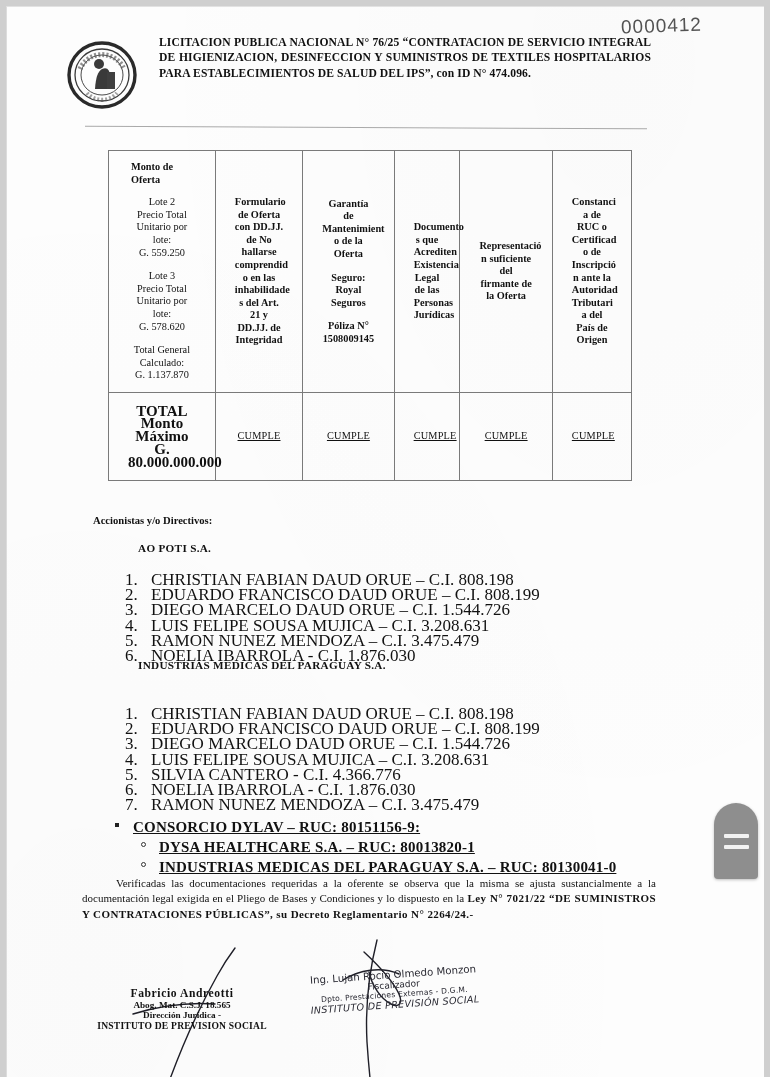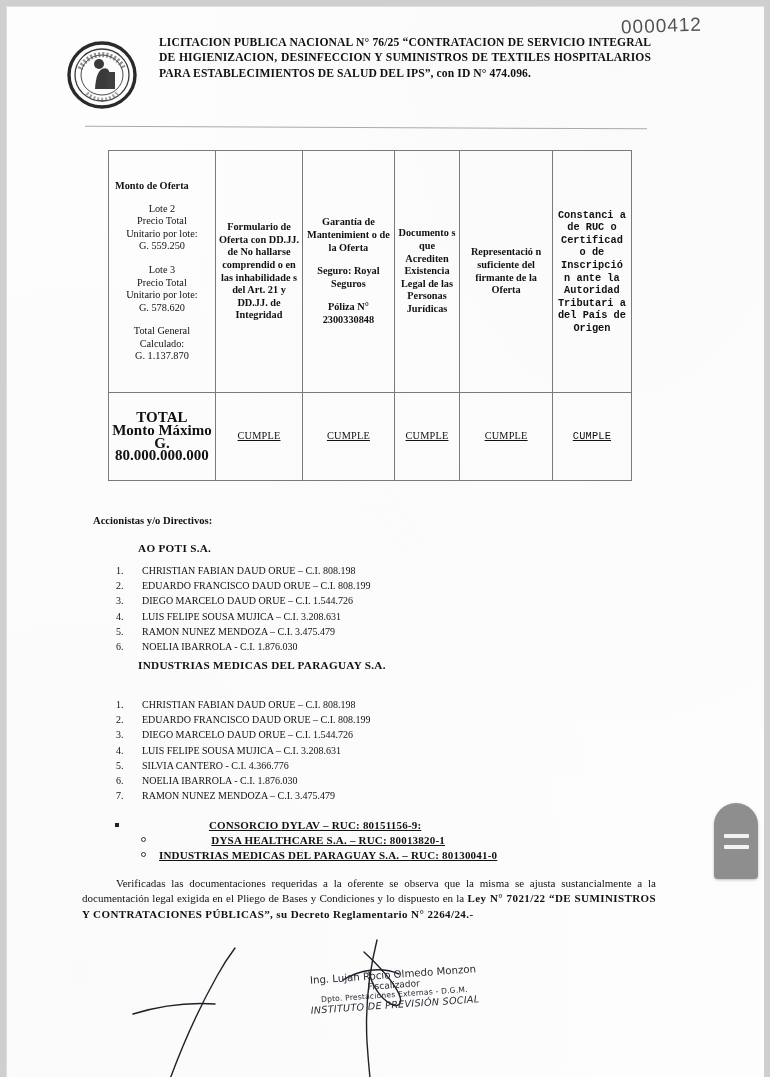--- a/index.html
+++ b/index.html
@@ -74,33 +74,33 @@
   #eval-table {
     position: absolute;
     left: 101px; top: 143px;
     width: 524px;
     border-collapse: collapse;
     table-layout: fixed;
   }
   #eval-table td {
     border: 1px solid #7a7a7a;
     vertical-align: middle;
-    padding: 4px 3px;
+    padding: 4px 19px;
     font-size: 10.3px;
     line-height: 12.6px;
     color: #111;
   }
   #eval-table tr.head-row td { height: 242px; }
   #eval-table tr.total-row td { height: 88px; }
   .c-monto   { width: 104px; }
   .c-form    { width: 85px; }
   .c-gar     { width: 89px; }
   .c-doc     { width: 64px; }
   .c-rep     { width: 90px; }
-  .c-ruc     { width: 77px; font-family: Liberation Mono, monospace; }
+  .c-ruc     { width: 77px; }
 
   .cell-center { text-align: center; }
   .bold { font-weight: bold; }
   .blk { display: block; }
   .gap { display: block; height: 11px; }
 
   .monto-title {
     display: block;
     font-weight: bold;
     text-align: left;
@@ -133,46 +133,45 @@
     position: absolute;
     left: 131px;
     font-weight: bold;
     font-size: 11.2px;
     color: #111;
     letter-spacing: .3px;
   }
   .person-list {
     position: absolute;
     left: 104px;
-    margin: 5px;
+    margin: 14px;
     padding: 0;
     list-style: none;
-    font-size: 10px;
+    font-size: 17px;
     line-height: 15.2px;
     color: #111;
   }
   .person-list li { white-space: nowrap; }
   .person-list li .num {
     display: inline-block;
     width: 26px;
     text-align: left;
   }
 
   #co1-name { top: 535px; }
   #co1-list { top: 551px; }
   #co2-name { top: 652px; }
   #co2-list { top: 685px; }
 
   
   #consorcio {
     position: absolute;
     left: 104px; top: 812px;
-    font-size: 11px;
-    color: #111;
-    text-align: center;
+    font-size: 15px;
+    color: #111;
   }
   #consorcio .lvl1 {
     position: relative;
     padding-left: 22px;
     font-weight: bold;
     letter-spacing: .2px;
     margin-bottom: 3px;
   }
   #consorcio .lvl1 .bullet {
     position: absolute; left: 4px; top: 4px;
@@ -313,21 +312,21 @@
           </div>
         </td>
 
         <td class="c-form cell-center bold">Formulario de Oferta con DD.JJ. de No hallarse comprendid o en las inhabilidade s del Art. 21 y DD.JJ. de Integridad</td>
 
         <td class="c-gar cell-center bold">
           <span class="blk">Garantía de Mantenimient o de la Oferta</span>
           <span class="gap"></span>
           <span class="blk">Seguro: Royal Seguros</span>
           <span class="gap"></span>
-          <span class="blk">Póliza N° 2300330848</span>
+          <span class="blk">Póliza N° 1508009145</span>
         </td>
 
         <td class="c-doc cell-center bold">Documento s que Acrediten Existencia Legal de las Personas Jurídicas</td>
         <td class="c-rep cell-center bold">Representació n suficiente del firmante de la Oferta</td>
         <td class="c-ruc cell-center bold">Constanci a de RUC o Certificad o de Inscripció n ante la Autoridad Tributari a del País de Origen</td>
       </tr>
 
       <tr class="total-row">
         <td class="c-monto">
           <div class="total-label">
@@ -391,20 +390,26 @@
   <svg id="sig-svg" viewBox="0 0 470 150">
     <g fill="none" stroke="#1f1f28" stroke-width="1.4" stroke-linecap="round">
       <path d="M123 147 C136 112, 152 76, 170 44 C176 33, 182 24, 188 16"></path>
       <path d="M86 82 C112 74, 140 70, 168 72"></path>
       <path d="M330 8 C322 40, 318 72, 320 110 C321 125, 322 136, 323 146"></path>
       <path d="M317 20 C331 33, 345 47, 352 62 C356 71, 352 76, 344 72 C334 67, 325 54, 322 40"></path>
       <path d="M296 48 C312 38, 334 34, 352 42"></path>
     </g>
   </svg>
 
+  <div id="sig-left">
+    <div class="name">Fabricio Andreotti</div>
+    <div class="line2">Abog. Mat. C.S.J. 18.565</div>
+    <div class="line3">Dirección Jurídica -</div>
+    <div class="line4">INSTITUTO DE PREVISION SOCIAL</div>
+  </div>
 
   <div id="sig-right">
     <div class="r1">Ing. Lujan Rocio Olmedo Monzon</div>
     <div class="r2">Fiscalizador</div>
     <div class="r3">Dpto. Prestaciones Externas - D.G.M.</div>
     <div class="r4">INSTITUTO DE PREVISIÓN SOCIAL</div>
   </div>
 </div>
 
 <div id="drag-handle">

